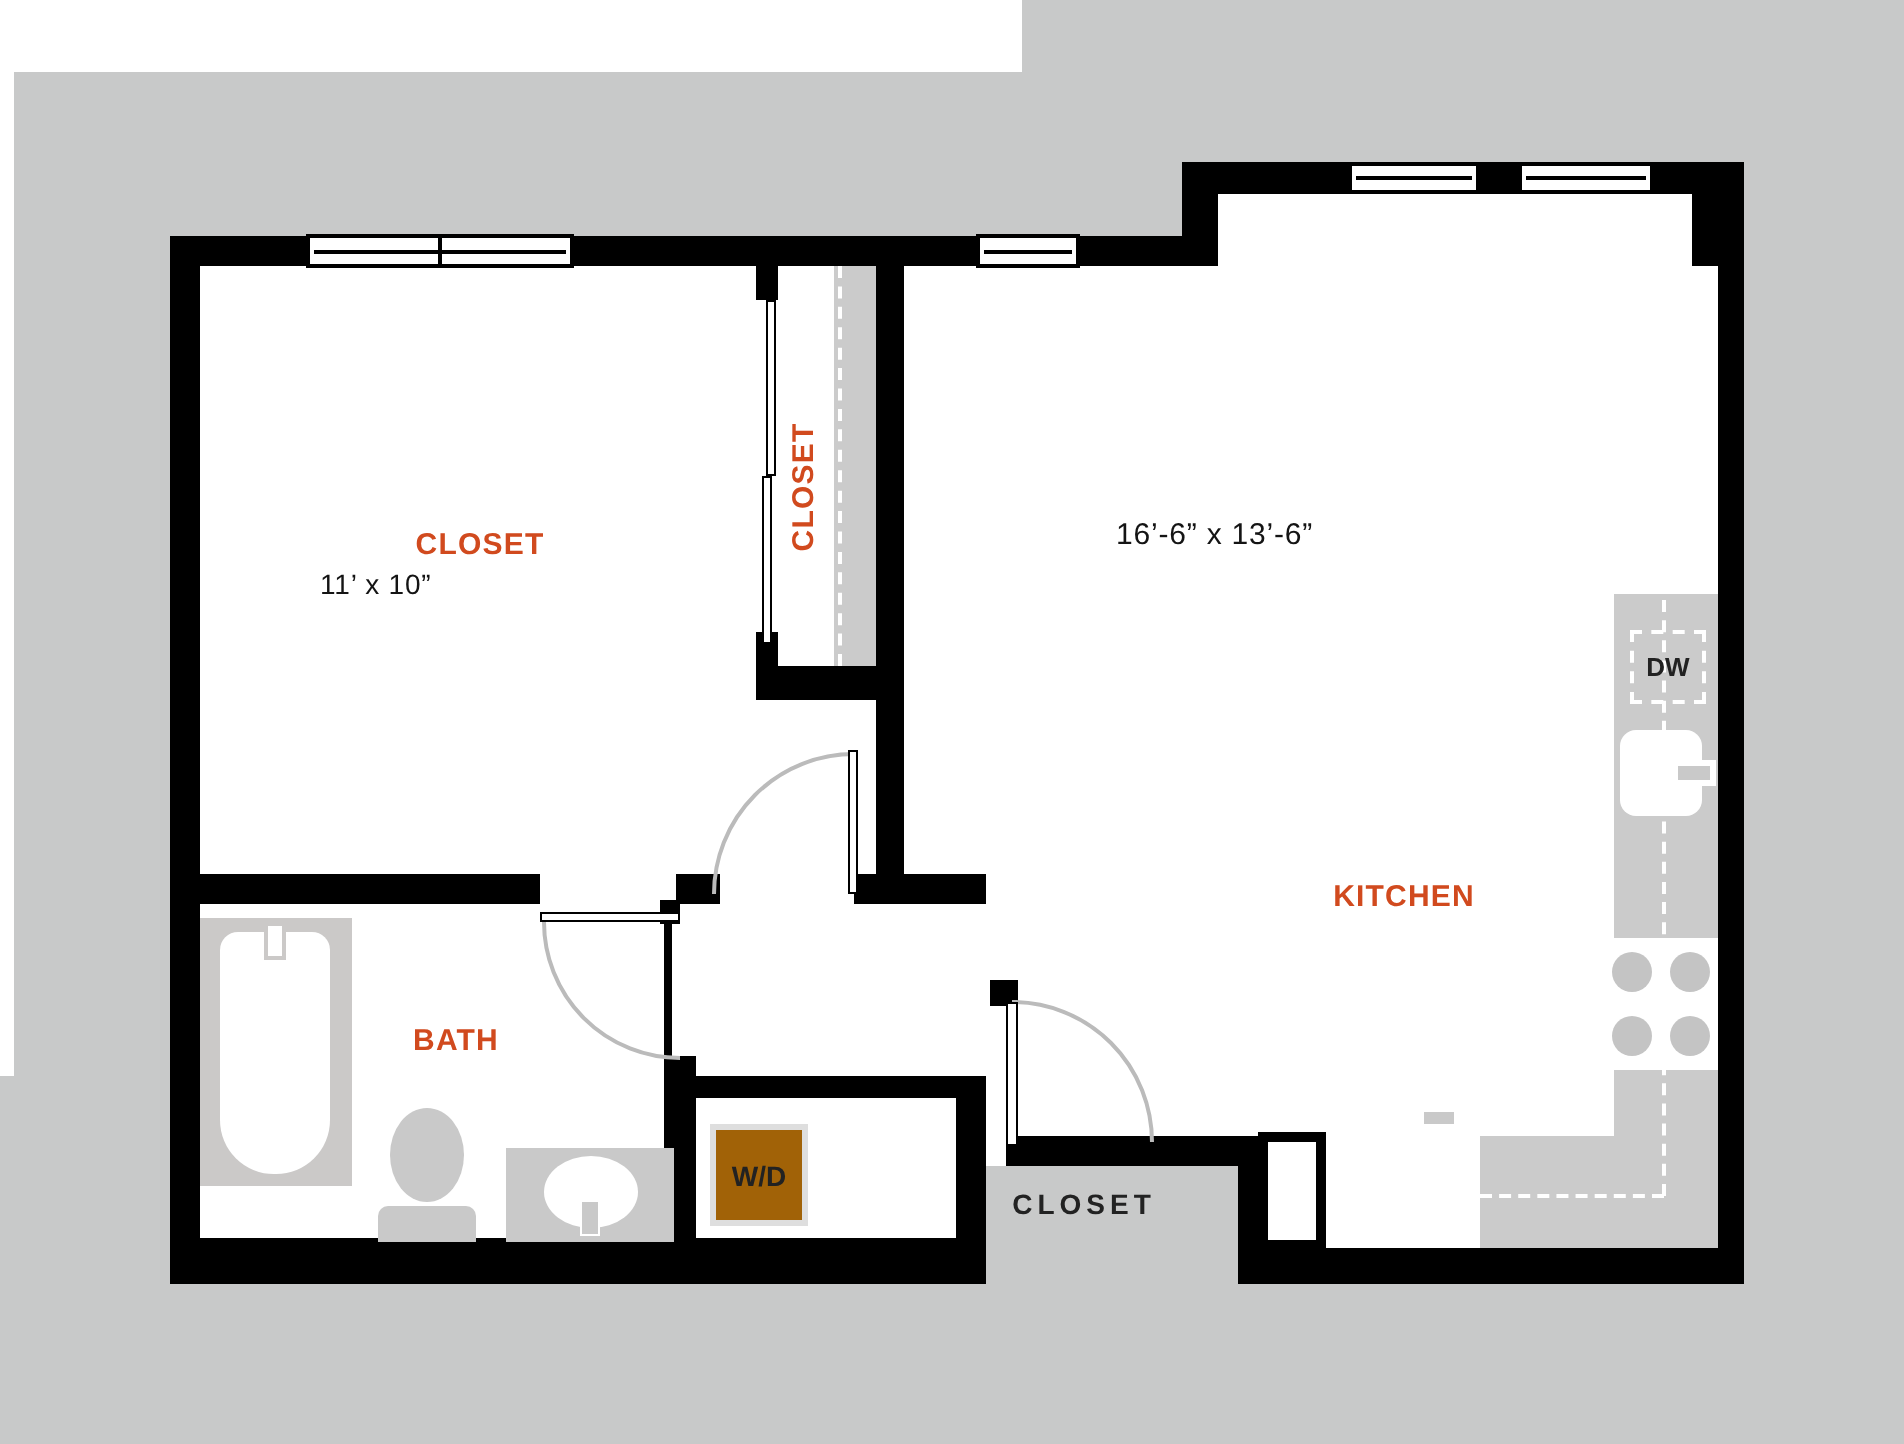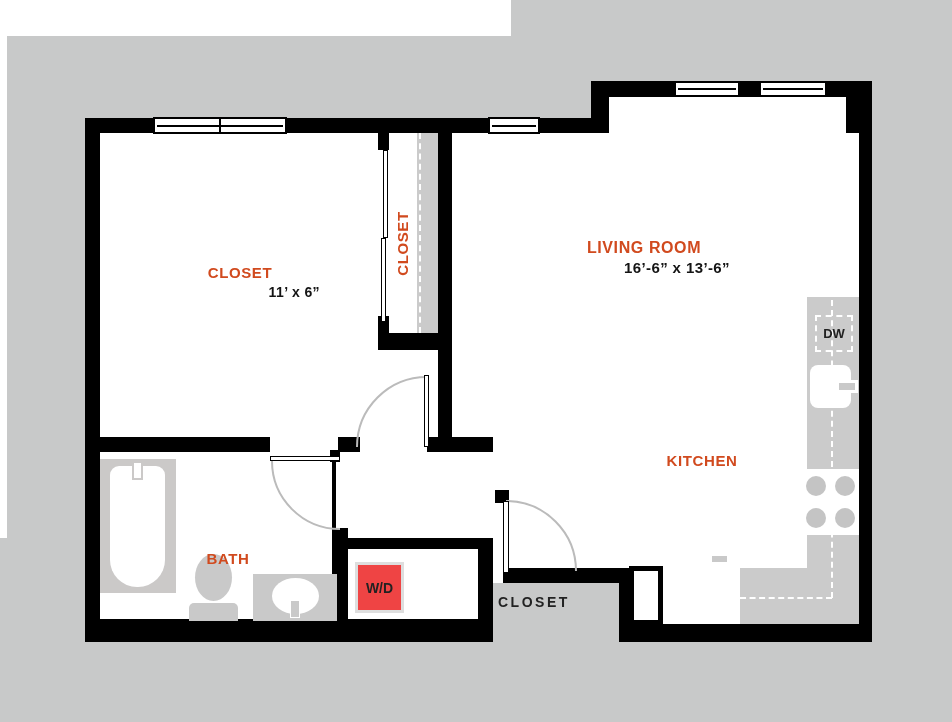--- a/index.html
+++ b/index.html
@@ -10,22 +10,22 @@
   .floor{background:#ffffff;}
   .wall{background:#000000;}
   .counter{background:#cbcbcb;}
   .dash-v{border-left:2px dashed #ffffff;}
   .dash-h{border-top:2px dashed #ffffff;}
   .window{background:#fff;border:2px solid #000;box-sizing:border-box;}
   .window .pane{position:absolute;left:2px;right:2px;top:50%;margin-top:-1px;height:2px;background:#000;}
   .window .mull{position:absolute;top:0;bottom:0;left:50%;margin-left:-1px;width:2px;background:#000;}
   .leaf{background:#fff;border:1px solid #000;box-sizing:border-box;}
   .room-label{color:#d14a1e;font-weight:bold;font-size:15px;letter-spacing:.6px;text-align:center;}
-  .dim-label{color:#141414;font-weight:bold;font-size:14px;letter-spacing:.4px;text-align:right;}
-  .small-label{color:#222;font-weight:bold;font-size:14px;}
+  .dim-label{color:#141414;font-weight:normal;font-size:14px;letter-spacing:.4px;text-align:left;}
+  .small-label{color:#222;font-weight:bold;font-size:14px;text-align:center;}
   svg.overlay{position:absolute;left:0;top:0;pointer-events:none;}
 </style>
 </head>
 <body>
 
 <div class="plan">
 
   <div class="abs gray" style="left:511px;top:0;width:441px;height:722px;"></div>
   <div class="abs gray" style="left:7px;top:36px;width:945px;height:686px;"></div>
   <div class="abs gray" style="left:0;top:538px;width:952px;height:184px;"></div>
@@ -99,40 +99,39 @@
 
   <div class="abs" style="left:100px;top:459px;width:76px;height:134px;background:#cbc9c8;"></div>
   <div class="abs" style="left:110px;top:466px;width:55px;height:121px;background:#fff;border-radius:9px 9px 27px 27px;"></div>
   <div class="abs" style="left:132px;top:461px;width:11px;height:19px;background:#fff;border:2px solid #cbc9c8;box-sizing:border-box;"></div>
   <div class="abs" style="left:195px;top:554px;width:37px;height:47px;background:#c9c9c9;border-radius:50%;"></div>
   <div class="abs" style="left:189px;top:603px;width:49px;height:18px;background:#c9c9c9;border-radius:5px 5px 0 0;"></div>
   <div class="abs" style="left:253px;top:574px;width:84px;height:47px;background:#c9c9c9;"></div>
   <div class="abs" style="left:272px;top:578px;width:47px;height:36px;background:#fff;border-radius:50%;"></div>
   <div class="abs" style="left:290px;top:600px;width:10px;height:18px;background:#c9c9c9;border:1px solid #fff;box-sizing:border-box;"></div>
 
-  <div class="abs" style="left:355px;top:562px;width:49px;height:51px;background:#ef4444;border:3px solid #dedede;box-sizing:border-box;display:flex;align-items:center;justify-content:center;">
+  <div class="abs" style="left:355px;top:562px;width:49px;height:51px;background:#a16207;border:3px solid #dedede;box-sizing:border-box;display:flex;align-items:center;justify-content:center;">
     <span class="small-label">W/D</span>
   </div>
 
   <div class="abs" style="left:815px;top:315px;width:38px;height:37px;border:2px dashed #fff;box-sizing:border-box;display:flex;align-items:center;justify-content:center;">
     <span class="small-label" style="font-size:13px;">DW</span>
   </div>
   <div class="abs" style="left:810px;top:365px;width:41px;height:43px;background:#fff;border-radius:8px;"></div>
   <div class="abs" style="left:836px;top:380px;width:22px;height:13px;background:#fff;"></div>
   <div class="abs" style="left:839px;top:383px;width:16px;height:7px;background:#c9c9c9;"></div>
   <div class="abs" style="left:803px;top:469px;width:56px;height:66px;background:#fff;"></div>
   <div class="abs" style="left:806px;top:476px;width:20px;height:20px;background:#c4c4c4;border-radius:50%;"></div>
   <div class="abs" style="left:835px;top:476px;width:20px;height:20px;background:#c4c4c4;border-radius:50%;"></div>
   <div class="abs" style="left:806px;top:508px;width:20px;height:20px;background:#c4c4c4;border-radius:50%;"></div>
   <div class="abs" style="left:835px;top:508px;width:20px;height:20px;background:#c4c4c4;border-radius:50%;"></div>
   <div class="abs" style="left:712px;top:556px;width:15px;height:6px;background:#c9c9c9;"></div>
   <div class="abs" style="left:629px;top:566px;width:34px;height:59px;background:#fff;border:5px solid #000;box-sizing:border-box;"></div>
 
   <div class="abs room-label" style="left:160px;top:264px;width:160px;">CLOSET</div>
-  <div class="abs dim-label" style="left:160px;top:284px;width:160px;">11’ x 6”</div>
+  <div class="abs dim-label" style="left:160px;top:284px;width:160px;">11’ x 10”</div>
   <div class="abs room-label" style="left:337px;top:235px;width:130px;transform:rotate(-90deg);">CLOSET</div>
-  <div class="abs room-label" style="left:564px;top:239px;width:160px;font-size:16px;">LIVING ROOM</div>
   <div class="abs dim-label" style="left:558px;top:259px;width:172px;font-size:15px;">16’-6” x  13’-6”</div>
-  <div class="abs room-label" style="left:622px;top:452px;width:160px;">KITCHEN</div>
-  <div class="abs room-label" style="left:168px;top:512px;width:120px;margin-top:38px;">BATH</div>
+  <div class="abs room-label" style="left:622px;top:440px;width:160px;">KITCHEN</div>
+  <div class="abs room-label" style="left:168px;top:512px;width:120px;">BATH</div>
   <div class="abs small-label" style="left:498px;top:594px;width:88px;letter-spacing:2.5px;">CLOSET</div>
 
 </div>
 
 </body></html>

